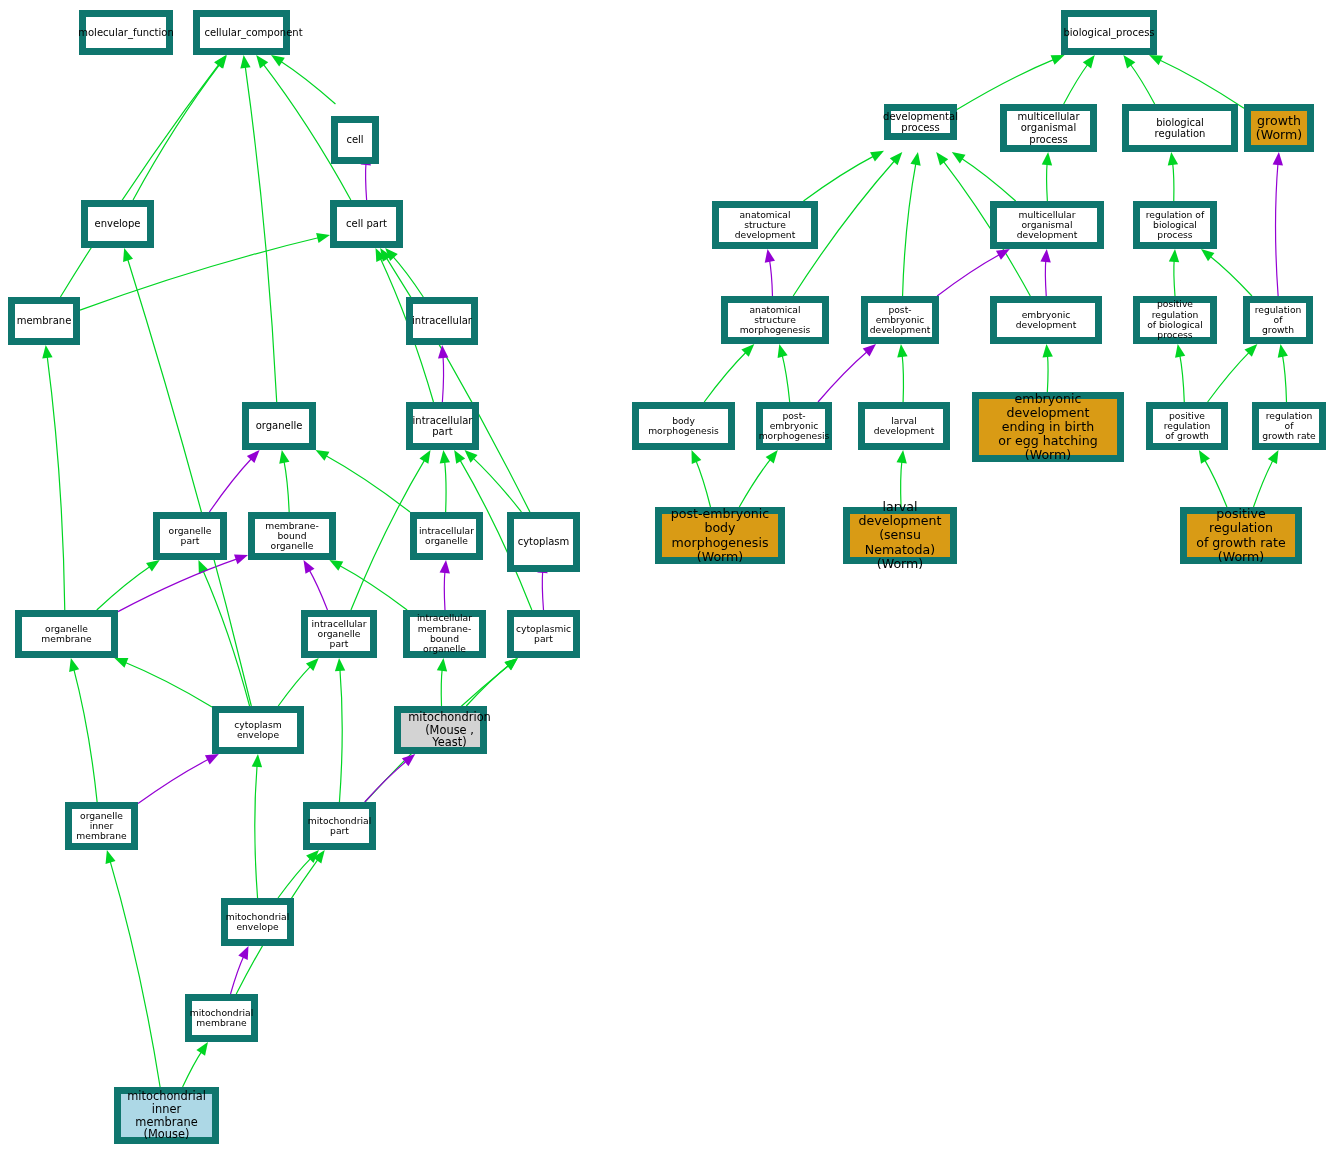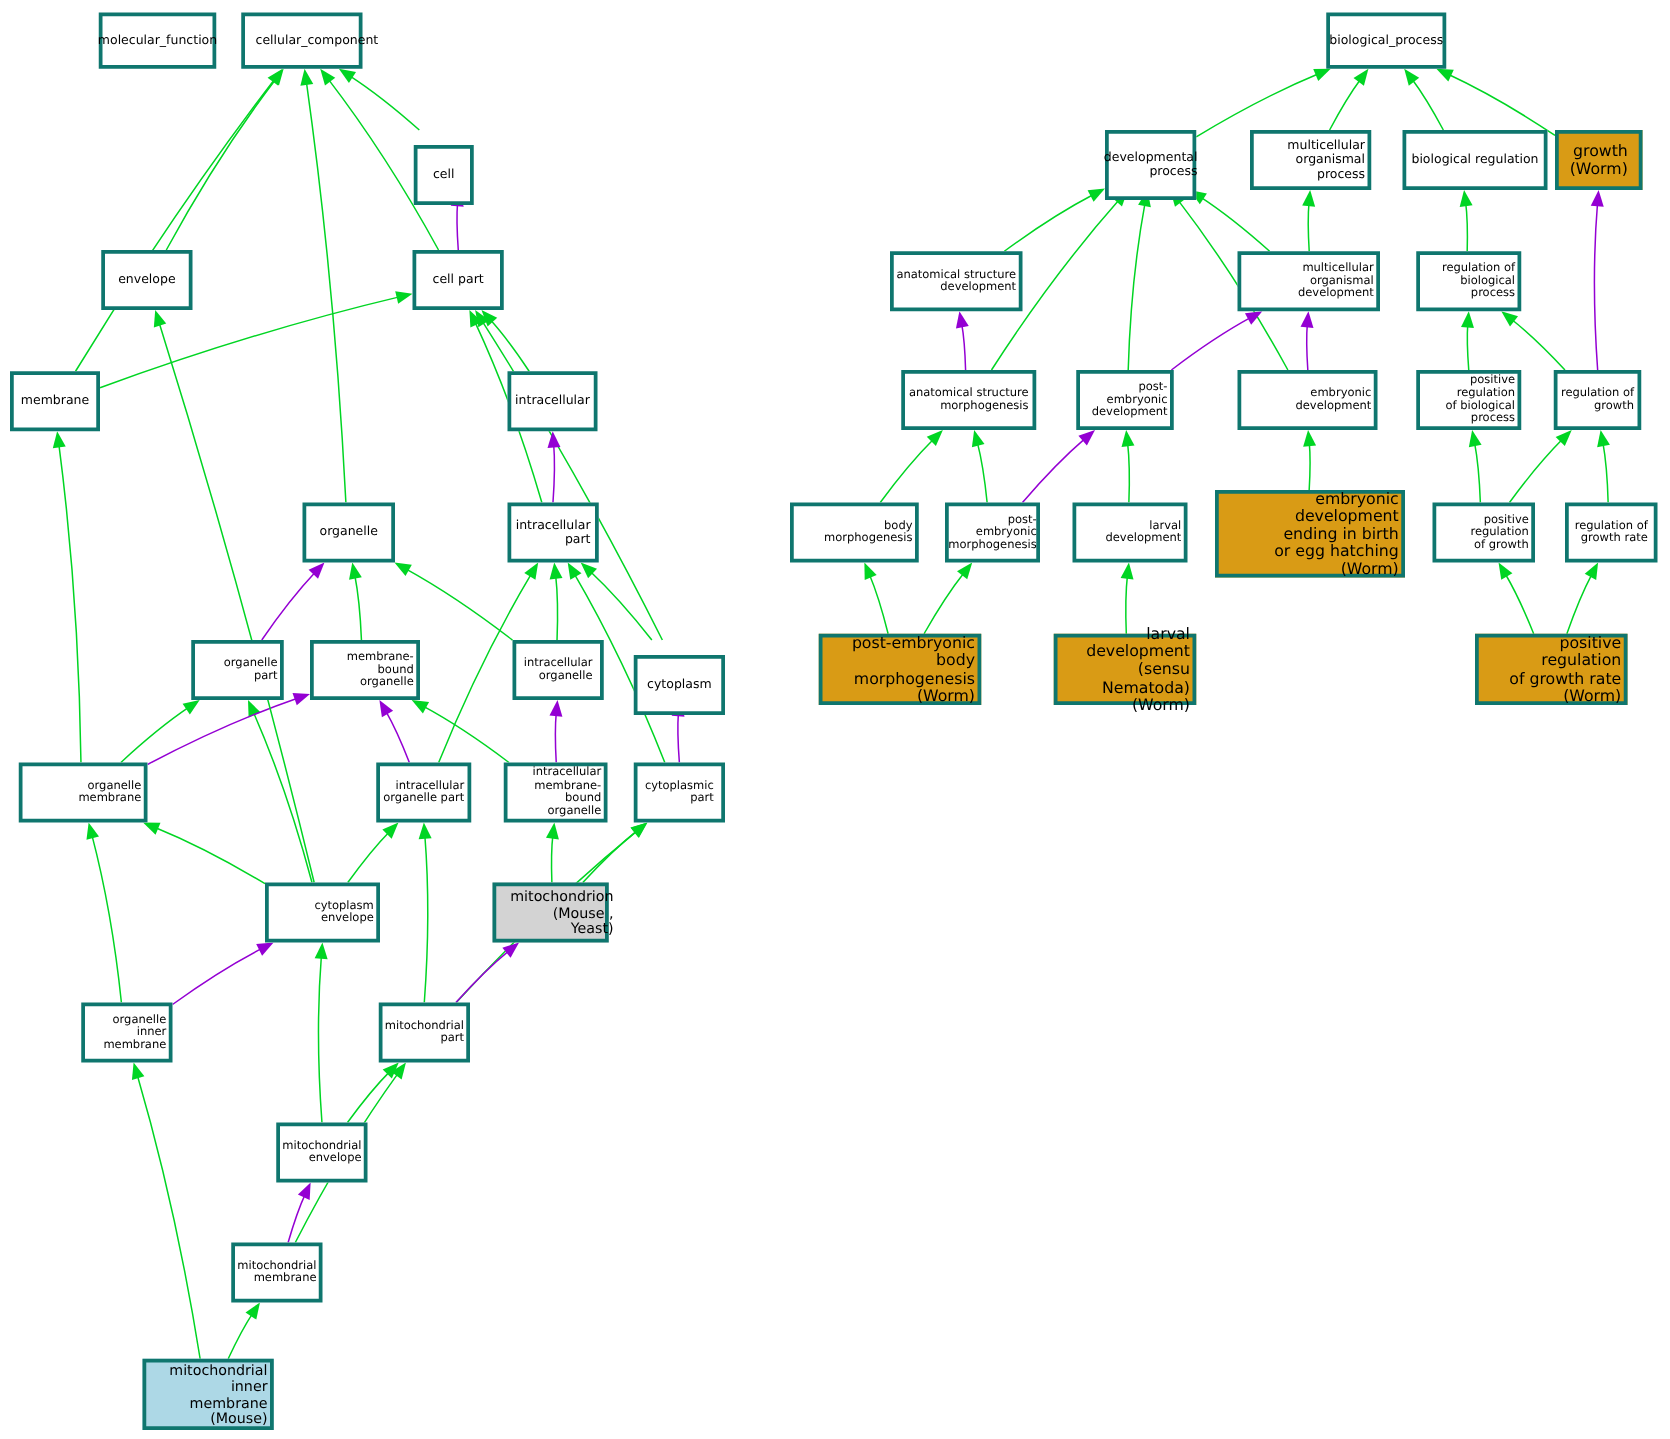--- a/index.html
+++ b/index.html
@@ -1,20 +1,20 @@
 <!DOCTYPE html>
 <html><head>
 <meta charset="utf-8">
 <style>
   html,body{margin:0;padding:0;background:#ffffff;}
   body{width:1336px;height:1151px;overflow:hidden;font-family:"DejaVu Sans",sans-serif;}
   #stage{position:relative;width:1336px;height:1151px;}
   svg#edges{position:absolute;left:0;top:0;width:1336px;height:1151px;}
-  .node{position:absolute;box-sizing:border-box;border:3px solid #0f766e;background:#ffffff;
-        display:flex;align-items:center;justify-content:center;text-align:right;
+  .node{position:absolute;box-sizing:border-box;border:7px solid #0f766e;background:#ffffff;
+        display:flex;align-items:center;justify-content:center;text-align:center;
         font-family:"DejaVu Sans",sans-serif;color:#000000;line-height:1.12;}
   .node span{display:block;padding:0 2px;}
   .t9{font-size:9.2px;}
   .t10{font-size:10px;}
   .t11{font-size:11.4px;}
   .t12{font-size:12.6px;}
   .fill-orange{background:#D99B15;}
   .fill-blue{background:#ADD8E6;}
   .fill-gray{background:#D3D3D3;}
 </style>
@@ -198,21 +198,21 @@
       </div>
       <div class="node t9 " style="left: 153px; top: 512px; width: 74px; height: 48px;">
         <span>organelle part</span>
       </div>
       <div class="node t9 " style="left: 248px; top: 512px; width: 88px; height: 48px;">
         <span>membrane-bound<br>organelle</span>
       </div>
       <div class="node t9 " style="left: 410px; top: 512px; width: 73px; height: 48px;">
         <span>intracellular<br>organelle</span>
       </div>
-      <div class="node t10 " style="left: 507px; top: 524px; width: 73px; height: 48px;">
+      <div class="node t10 " style="left: 507px; top: 512px; width: 73px; height: 60px;">
         <span>cytoplasm</span>
       </div>
       <div class="node t9 " style="left: 15px; top: 610px; width: 103px; height: 48px;">
         <span>organelle membrane</span>
       </div>
       <div class="node t9 " style="left: 301px; top: 610px; width: 76px; height: 48px;">
         <span>intracellular<br>organelle part</span>
       </div>
       <div class="node t9 " style="left: 403px; top: 610px; width: 83px; height: 48px;">
         <span>intracellular<br>membrane-bound<br>organelle</span>
@@ -237,21 +237,21 @@
       </div>
       <div class="node t9 " style="left: 185px; top: 994px; width: 73px; height: 48px;">
         <span>mitochondrial<br>membrane</span>
       </div>
       <div class="node t11 fill-blue" style="left: 114px; top: 1087px; width: 105px; height: 57px;">
         <span>mitochondrial<br>inner membrane<br>(Mouse)</span>
       </div>
       <div class="node t10 " style="left: 1061px; top: 10px; width: 96px; height: 45px;">
         <span>biological_process</span>
       </div>
-      <div class="node t10 " style="left: 884px; top: 104px; width: 73px; height: 56px;">
+      <div class="node t10 " style="left: 884px; top: 104px; width: 73px; height: 36px;">
         <span>developmental<br>process</span>
       </div>
       <div class="node t10 " style="left: 1000px; top: 104px; width: 97px; height: 48px;">
         <span>multicellular<br>organismal process</span>
       </div>
       <div class="node t10 " style="left: 1122px; top: 104px; width: 116px; height: 48px;">
         <span>biological regulation</span>
       </div>
       <div class="node t12 fill-orange" style="left: 1244px; top: 104px; width: 70px; height: 48px;">
         <span>growth<br>(Worm)</span>

